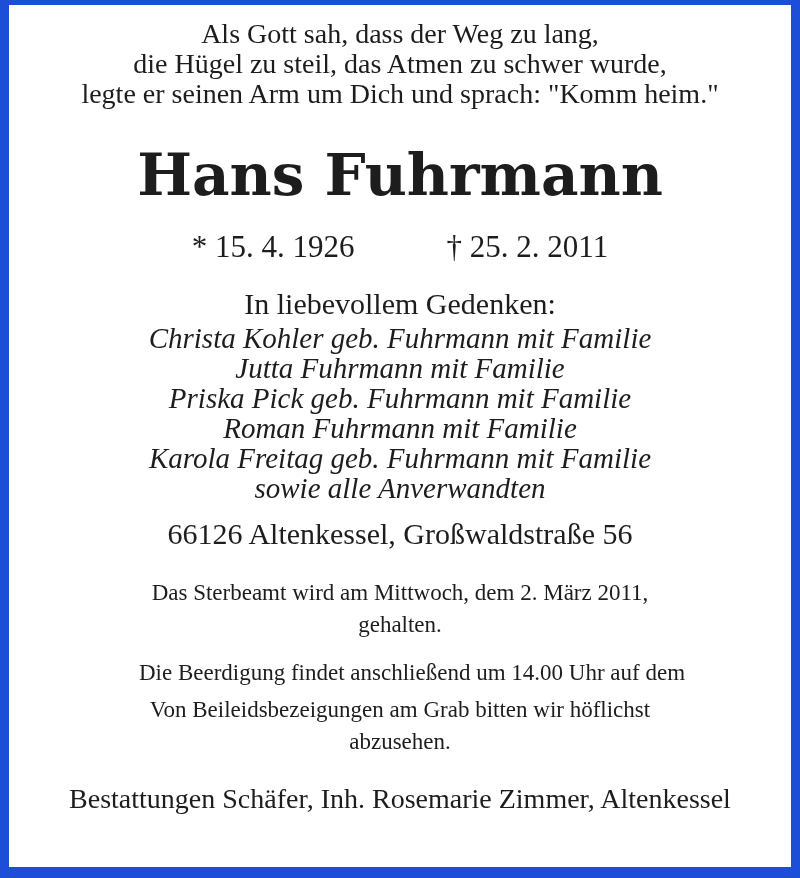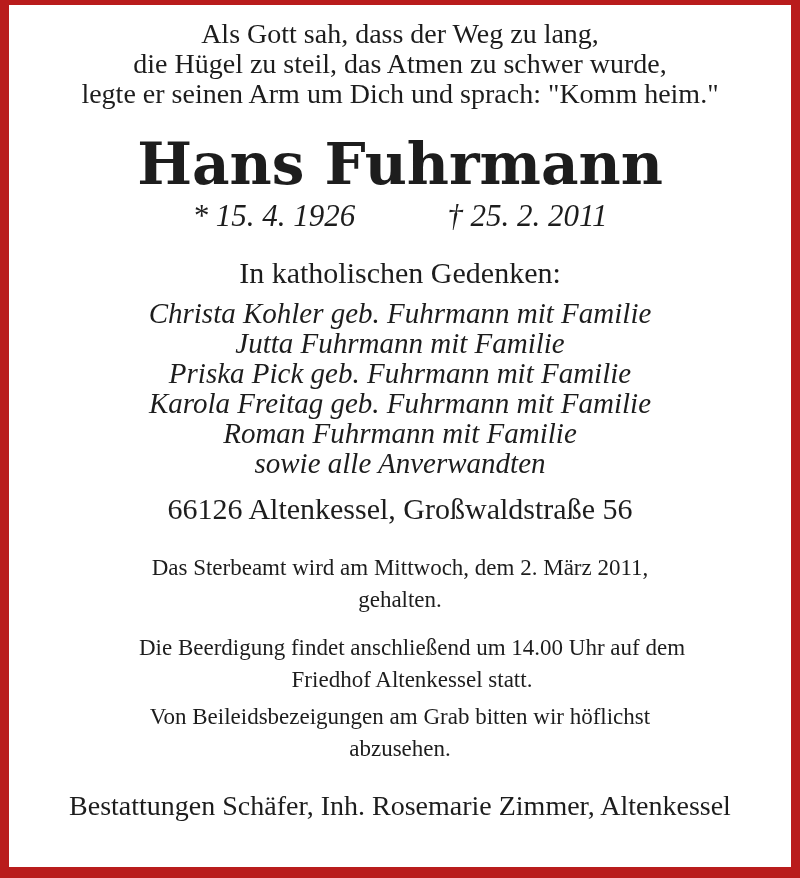--- a/index.html
+++ b/index.html
@@ -9,63 +9,62 @@
   body {
     width: 800px;
     height: 878px;
     background: #1b1b1b;
     overflow: hidden;
   }
   .frame {
     position: relative;
     width: 800px;
     height: 878px;
-    background: #b91c1c;
+    background: #1d4ed8;
   }
   .paper {
     position: absolute;
     top: 5px;
     left: 9px;
     right: 9px;
     bottom: 11px;
     background: #ffffff;
     color: #1d1d1d;
     font-family: "Liberation Serif", serif;
     text-align: center;
     box-sizing: border-box;
     padding-top: 14px;
   }
   .poem {
     font-size: 28px;
     line-height: 30px;
   }
   .deceased-name {
-    margin-top: 25px;
+    margin-top: 36px;
     font-family: "DejaVu Serif", serif;
     font-weight: bold;
     font-size: 58px;
     line-height: 60px;
     letter-spacing: 0px;
   }
   .dates {
-    margin-top: 5px;
+    margin-top: 25px;
     font-size: 31px;
     line-height: 34px;
     display: flex;
     justify-content: center;
     gap: 92px;
-    font-style: italic;
   }
   .remembrance-heading {
     margin-top: 24px;
     font-size: 30px;
     line-height: 32px;
   }
   .mourners {
-    margin-top: 9px;
+    margin-top: 3px;
     font-style: italic;
     font-size: 29px;
     line-height: 30px;
   }
   .address {
     margin-top: 15px;
     font-size: 30px;
     line-height: 32px;
   }
   .para {
@@ -93,41 +92,40 @@
       <div>legte er seinen Arm um Dich und sprach: "Komm heim."</div>
     </div>
 
     <div class="deceased-name">Hans Fuhrmann</div>
 
     <div class="dates">
       <span>* 15. 4. 1926</span>
       <span>† 25. 2. 2011</span>
     </div>
 
-    <div class="remembrance-heading">In katholischen Gedenken:</div>
+    <div class="remembrance-heading">In liebevollem Gedenken:</div>
 
     <div class="mourners">
       <div>Christa Kohler geb. Fuhrmann mit Familie</div>
       <div>Jutta Fuhrmann mit Familie</div>
       <div>Priska Pick geb. Fuhrmann mit Familie</div>
+      <div>Roman Fuhrmann mit Familie</div>
       <div>Karola Freitag geb. Fuhrmann mit Familie</div>
-      <div>Roman Fuhrmann mit Familie</div>
       <div>sowie alle Anverwandten</div>
     </div>
 
     <div class="address">66126 Altenkessel, Großwaldstraße 56</div>
 
     <div class="para para-service">
       <div>Das Sterbeamt wird am Mittwoch, dem 2. März 2011,</div>
       <div>gehalten.</div>
     </div>
 
     <div class="para para-burial">
       <div>Die Beerdigung findet anschließend um 14.00 Uhr auf dem</div>
-      <div>Friedhof Altenkessel statt.</div>
     </div>
 
     <div class="para para-condolence">
       <div>Von Beileidsbezeigungen am Grab bitten wir höflichst</div>
       <div>abzusehen.</div>
     </div>
 
     <div class="funeral-home">Bestattungen Schäfer, Inh. Rosemarie Zimmer, Altenkessel</div>
 
   </div>

